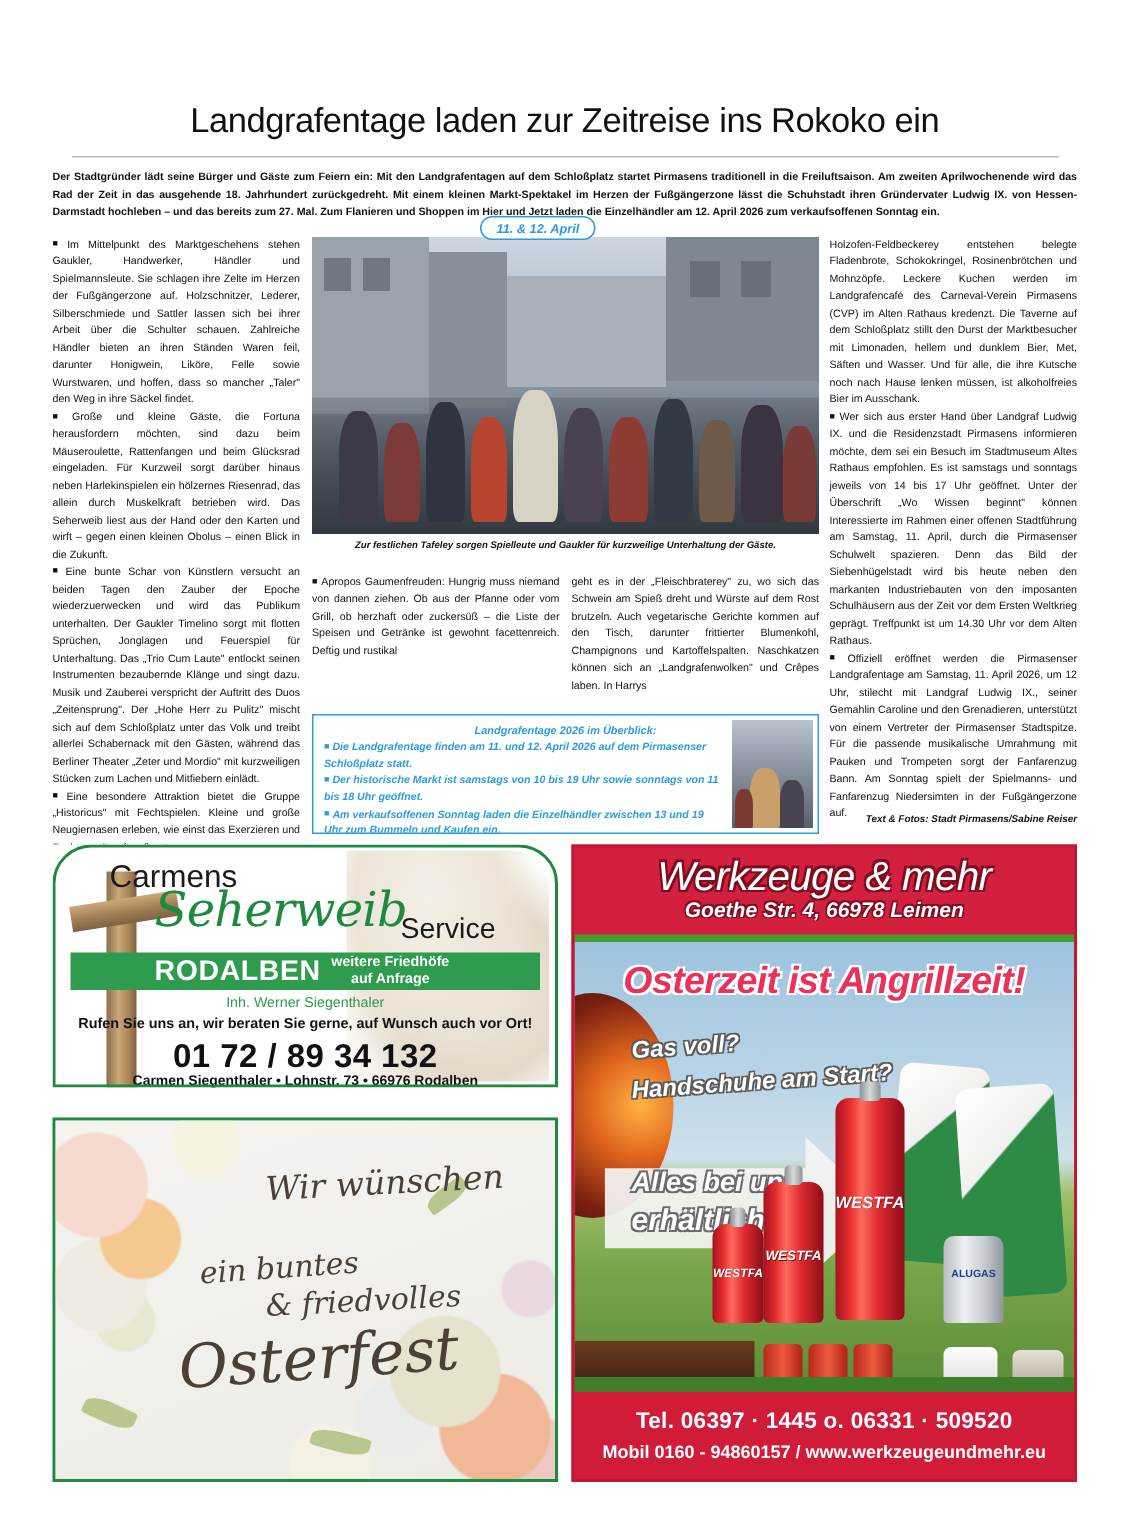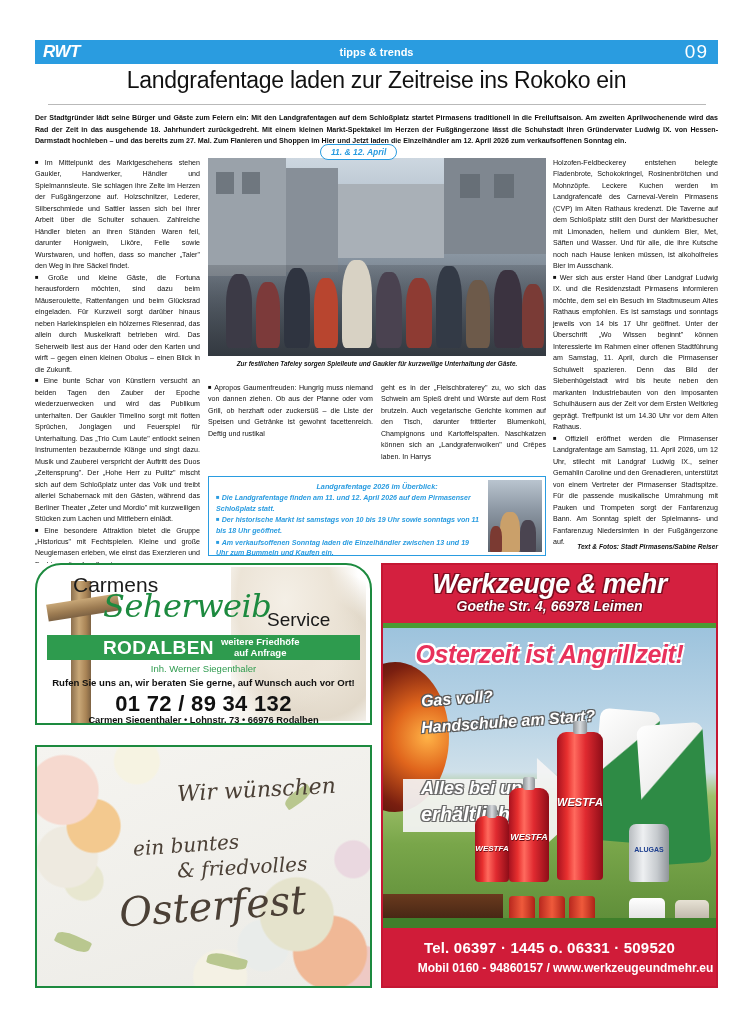--- a/index.html
+++ b/index.html
@@ -212,21 +212,21 @@
   .ad-tools {
     position: absolute; left: 381px; top: 563px; width: 337px; height: 425px;
     background: #d01c39; border: 2px solid #c41733; overflow: hidden;
   }
   .t-header {
     position: absolute; left: 0; top: 0; width: 100%; height: 58px;
     background: #d4203f;
   }
   .t-title {
     position: absolute; left: 0; top: 4px; width: 100%; text-align: center;
-    font-size: 27px; font-weight: bold; font-style: italic; color: #fff;
+    font-size: 27px; font-weight: normal; font-style: italic; color: #fff;
     letter-spacing: -0.5px;
     text-shadow: -1.4px -1.4px 0 #7d0d20, 1.4px -1.4px 0 #7d0d20,
                  -1.4px 1.4px 0 #7d0d20, 1.4px 1.4px 0 #7d0d20;
   }
   .t-sub {
     position: absolute; left: 0; top: 33px; width: 100%; text-align: center;
     font-size: 14px; font-weight: bold; font-style: italic; color: #fff;
     text-shadow: -1px -1px 0 #7d0d20, 1px -1px 0 #7d0d20,
                  -1px 1px 0 #7d0d20, 1px 1px 0 #7d0d20;
   }
@@ -305,42 +305,37 @@
   }
   .t-footerband {
     position: absolute; left: 0; bottom: 58px; width: 100%; height: 10px;
     background: #3f7f2b;
   }
   .t-tel {
     position: absolute; left: 0; bottom: 30px; width: 100%; text-align: center;
     font-size: 15px; font-weight: bold; color: #fff; letter-spacing: 0.2px;
   }
   .t-mobil {
-    position: absolute; left: 16px; bottom: 11px; width: 100%; text-align: center;
+    position: absolute; left: 0; bottom: 11px; width: 100%; text-align: center;
     font-size: 12px; font-weight: bold; color: #fff;
   }
 
   
   .ph-sky { position:absolute; inset:0;
     background: linear-gradient(180deg,#cdd7e0 0%, #b6c3cf 22%, #8e9aa6 45%, #6f7a86 70%, #55606b 100%); }
   .ph-bldg { position:absolute; background:#8d949c; }
   .ph-crowd { position:absolute; left:0; bottom:0; width:100%; height:46%;
     background: linear-gradient(180deg, rgba(60,64,70,0.25), rgba(40,44,50,0.75)); }
   .ph-fig { position:absolute; bottom:4%; border-radius:40% 40% 12% 12%; }
 </style>
 </head>
 <body>
 
 <div class="page">
 
-  <div class="masthead">
-    <div class="masthead-logo">RWT</div>
-    <div class="masthead-section">tipps &amp; trends</div>
-    <div class="masthead-page">09</div>
-  </div>
 
   <div class="headline">Landgrafentage laden zur Zeitreise ins Rokoko ein</div>
   <div class="headline-rule"></div>
 
   <div class="intro">Der Stadtgründer lädt seine Bürger und Gäste zum Feiern ein: Mit den Landgrafentagen auf dem Schloßplatz startet Pirmasens traditionell in die Freiluftsaison. Am zweiten Aprilwochenende wird das Rad der Zeit in das ausgehende 18. Jahrhundert zurückgedreht. Mit einem kleinen Markt-Spektakel im Herzen der Fußgängerzone lässt die Schuhstadt ihren Gründervater Ludwig IX. von Hessen-Darmstadt hochleben – und das bereits zum 27. Mal. Zum Flanieren und Shoppen im Hier und Jetzt laden die Einzelhändler am 12. April 2026 zum verkaufsoffenen Sonntag ein.</div>
 
   <div class="badge-date">11. &amp; 12. April</div>
   <div class="photo">
     <div class="ph-sky"></div>
     <div class="ph-bldg" style="left:0;top:0;width:78px;height:118px;background:#9aa2aa;"></div>

